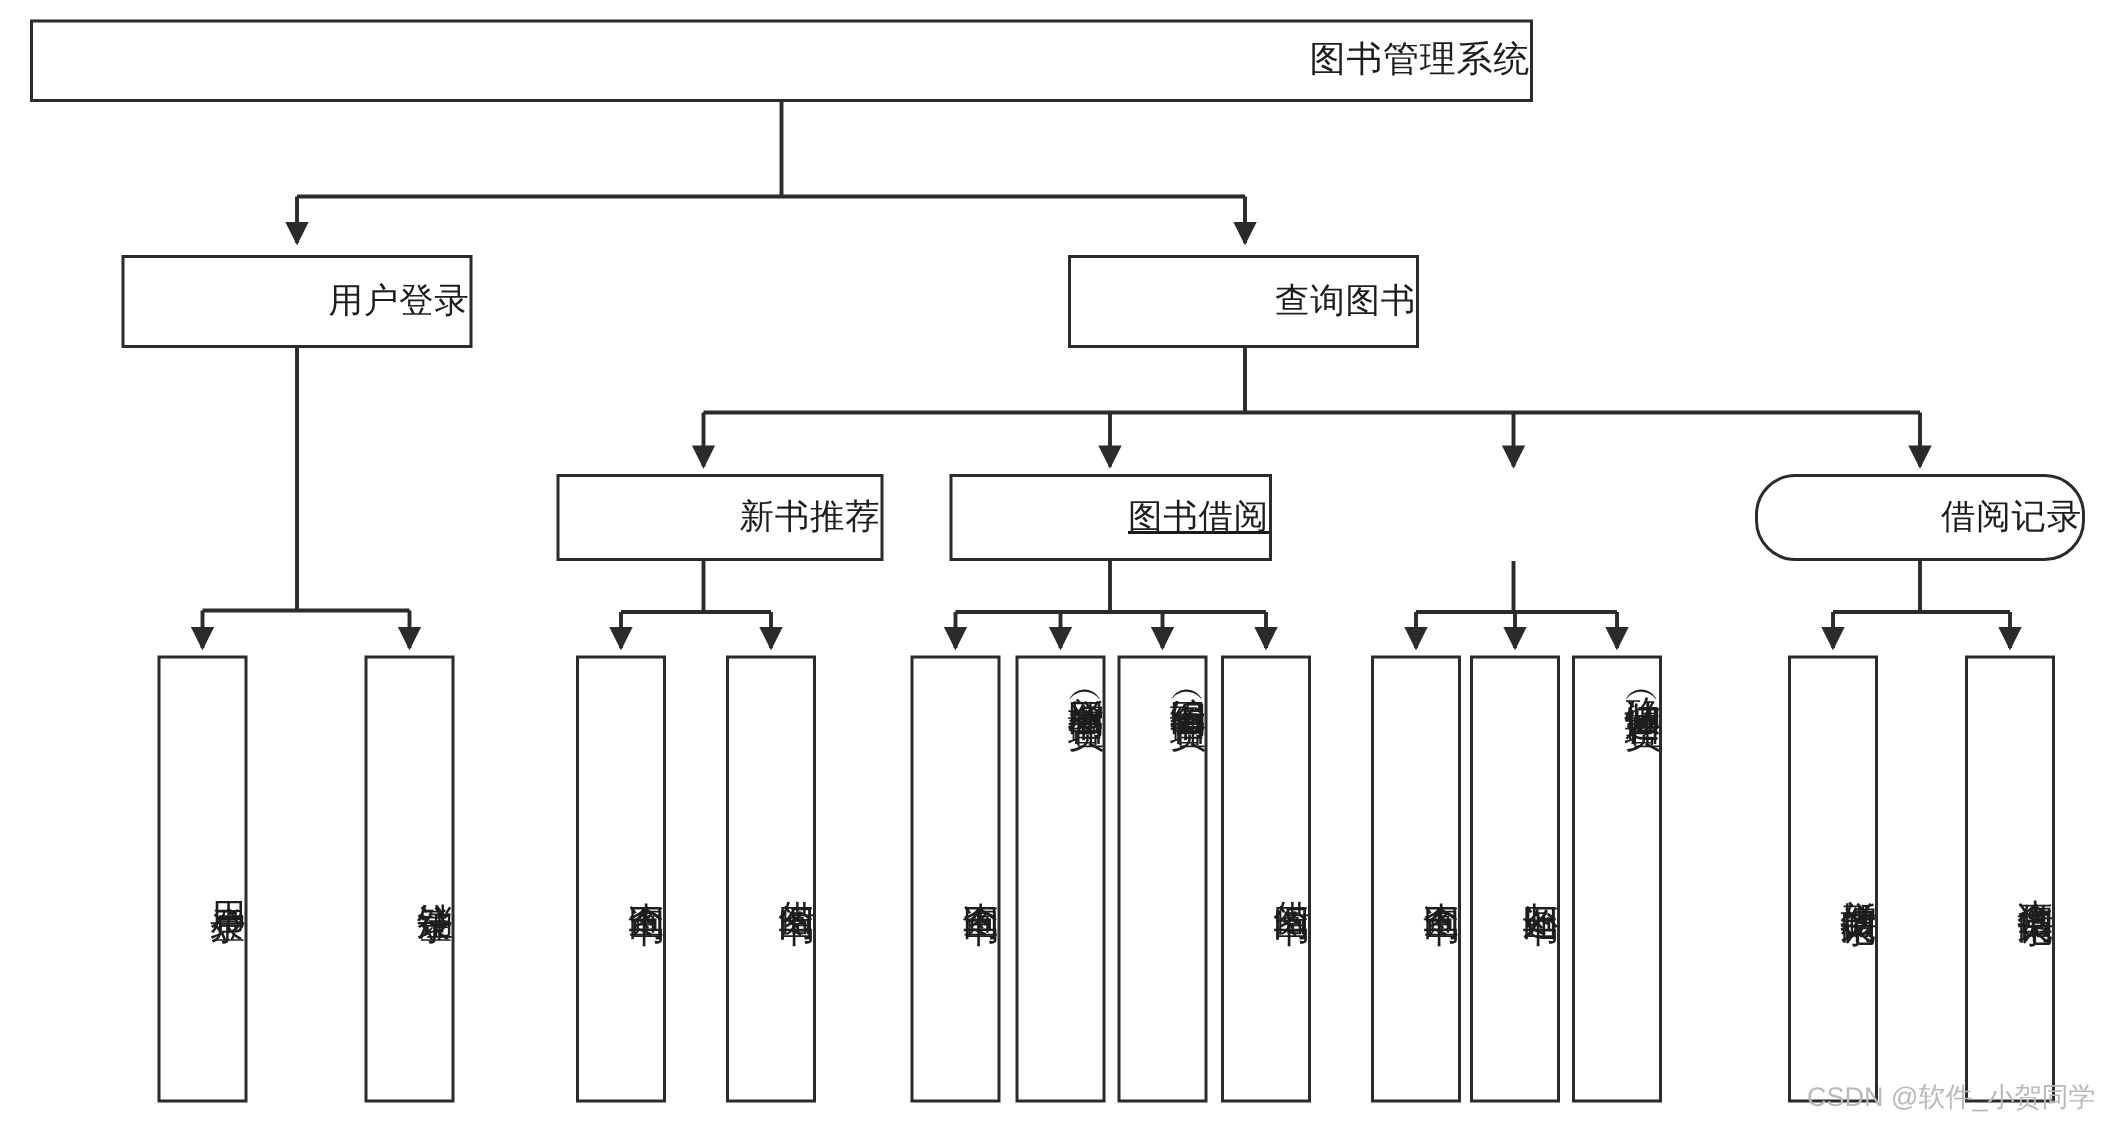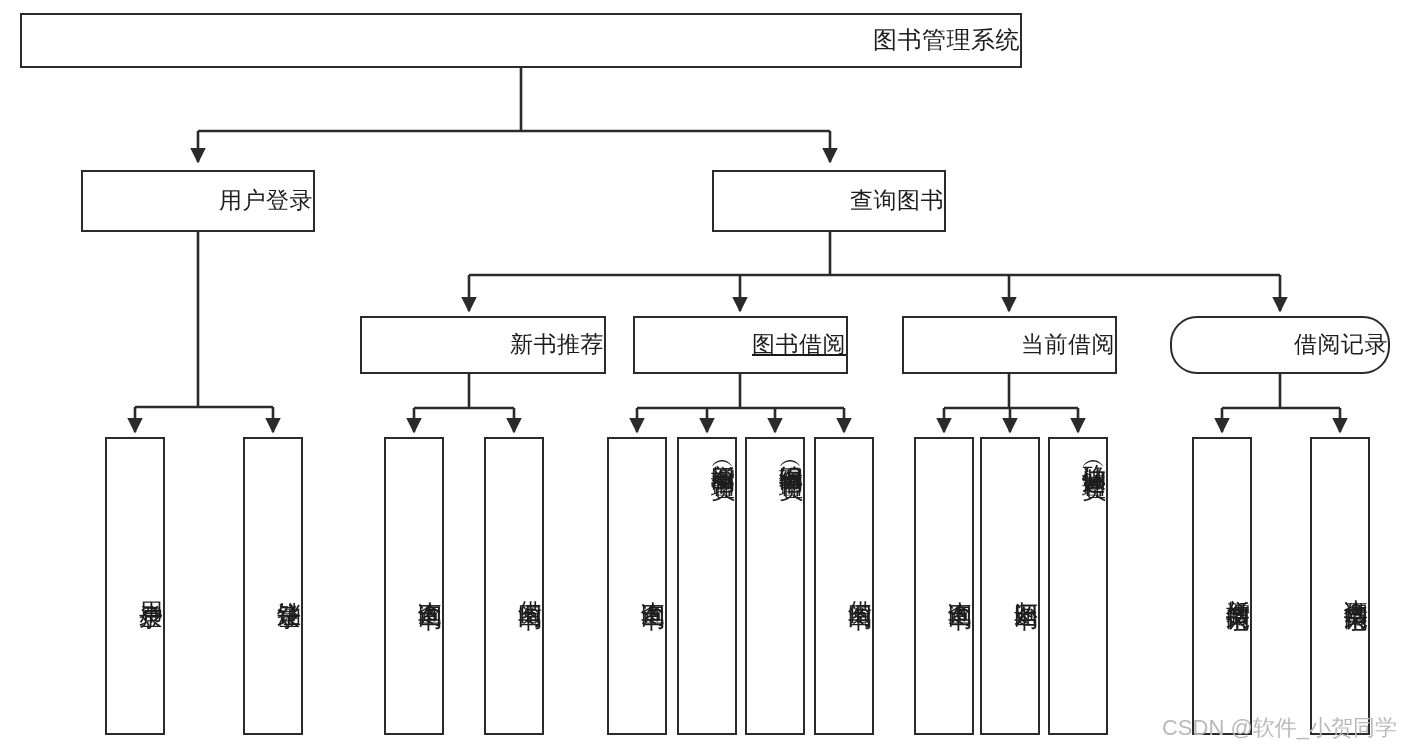--- a/index.html
+++ b/index.html
@@ -66,21 +66,21 @@
     max-height: 100%;
   }
   .node.vert.centered {
     align-items: center;
     padding-top: 0;
   }
   .watermark {
     position: absolute;
     right: 8px;
     bottom: 4px;
-    font-size: 22px;
+    font-size: 18px;
     color: #b9b9b9;
     z-index: 5;
     white-space: nowrap;
     font-family: "Liberation Sans", "DejaVu Sans", sans-serif;
   }
 </style>
 </head>
 <body>
 
 <div id="canvas">
@@ -140,31 +140,28 @@
   </div>
 
   <div class="node horiz" style="left:81px; top:170px; width:234px; height:62px;">
     <span class="label">用户登录</span>
   </div>
 
   <div class="node horiz" style="left:712px; top:170px; width:234px; height:62px;">
     <span class="label">查询图书</span>
   </div>
 
-  <div class="node horiz" style="left:360px; top:316px; width:246px; height:58px;font-family:Liberation Serif, serif;">
+  <div class="node horiz" style="left:371px; top:316px; width:218px; height:58px;font-family:Liberation Serif, serif;">
     <span class="label">新书推荐</span>
   </div>
 
   <div class="node horiz" style="left:633px; top:316px; width:215px; height:58px;text-decoration:underline;">
     <span class="label">图书借阅</span>
   </div>
 
-  <div class="node horiz" style="left:902px; top:316px; width:215px; height:58px;">
-    <span class="label">当前借阅</span>
-  </div>
 
   <div class="node horiz" style="left:1170px; top:316px; width:220px; height:58px;border-radius:27px;">
     <span class="label">借阅记录</span>
   </div>
 
   <div class="node vert centered" style="left:105px; top:437px; width:60px; height:298px;">
     <span class="label">用户登录</span>
   </div>
 
   <div class="node vert centered" style="left:243px; top:437px; width:60px; height:298px;">

